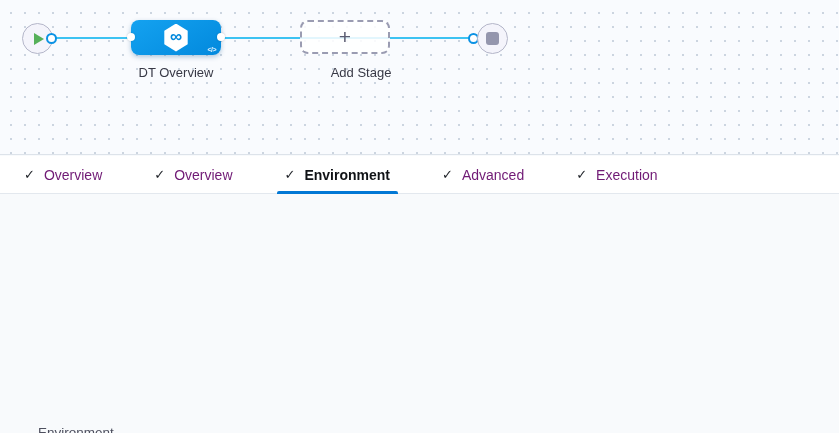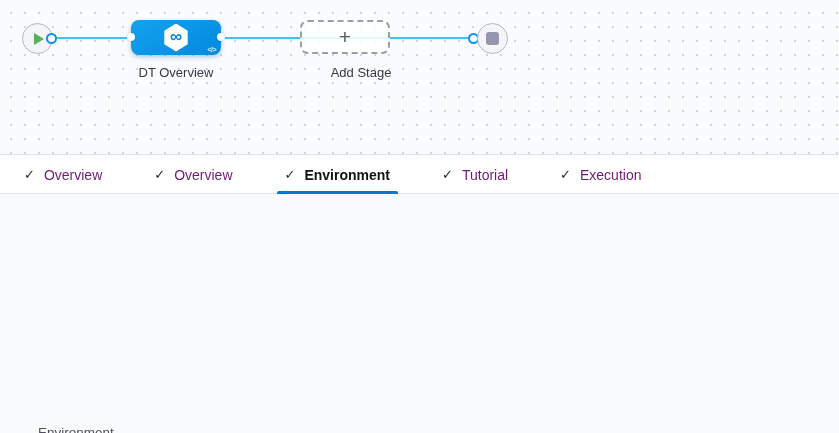--- a/index.html
+++ b/index.html
@@ -114,21 +114,21 @@
     <div class="tab">
       <span class="check">✓</span>
       <span class="tlabel">Overview</span>
     </div>
     <div class="tab active">
       <span class="check">✓</span>
       <span class="tlabel">Environment</span>
     </div>
     <div class="tab">
       <span class="check">✓</span>
-      <span class="tlabel">Tutorial</span>
+      <span class="tlabel">Advanced</span>
     </div>
     <div class="tab">
       <span class="check">✓</span>
       <span class="tlabel">Execution</span>
     </div>
   </div>
 
   <div class="content">
     <div class="section-title">Environment</div>
 

